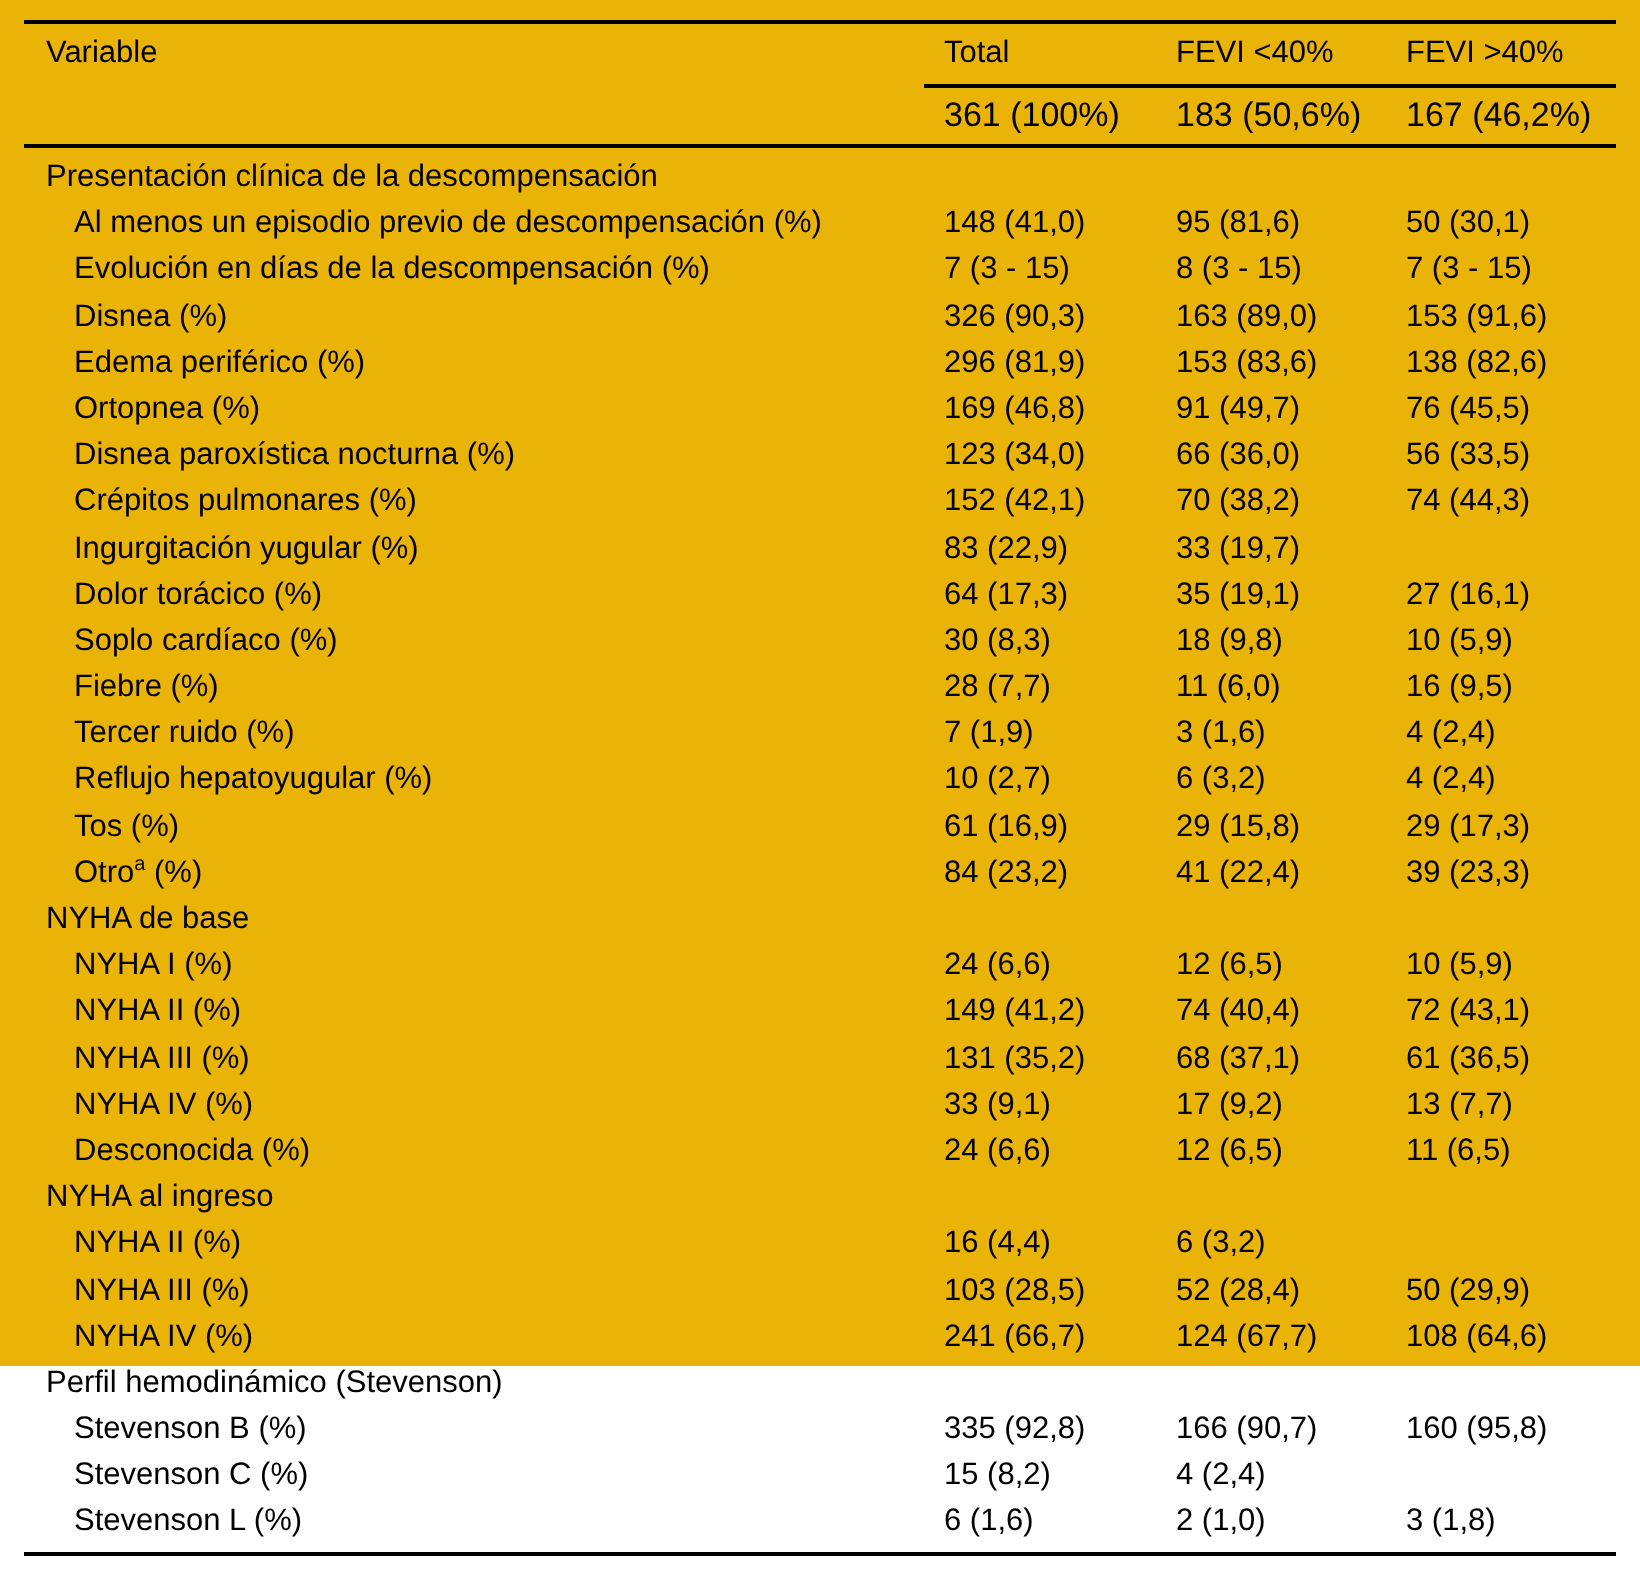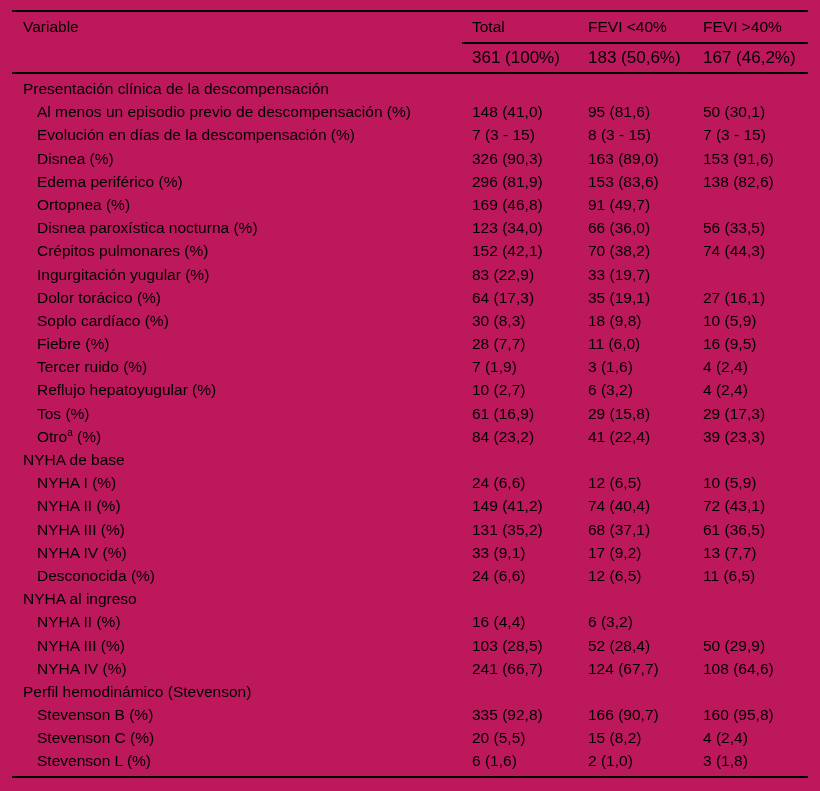--- a/index.html
+++ b/index.html
@@ -3,21 +3,21 @@
 <meta charset="utf-8">
 <style>
   * { margin: 0; padding: 0; box-sizing: border-box; }
   html, body { background: #ffffff; }
   body {
     width: 820px; height: 791px;
     font-family: "Liberation Sans", "DejaVu Sans", sans-serif;
     color: #000000;
     overflow: hidden;
   }
-  .page { position: relative; width: 820px; height: 791px; background: #be185d; }
+  .page { position: relative; width: 820px; height: 683px; background: #eab308; }
   .tbl { position: absolute; left: 12px; top: 10px; width: 796px; }
   .rule { border-top: 2px solid #000000; height: 0; width: 100%; }
   .partial-rule { border-top: 2px solid #000000; height: 0; margin-left: 450px; }
   .row { display: grid; grid-template-columns: 450px 116px 115px 1fr; }
   .hdr-row { height: 30px; align-items: center; font-size: 15.5px; }
   .sub-row { height: 28px; align-items: center; font-size: 17px; }
   .hdr-row .label-cell { padding-left: 11px; }
   .body { padding: 3px 0; font-size: 15.5px; }
   .body .row { line-height: 23.2px; height: 23.2px; white-space: nowrap; }
   .sec-label { grid-column: 1 / -1; padding-left: 11px; }
@@ -76,20 +76,21 @@
         <div class="row data-row">
           <div class="cell label-cell"><span>Edema periférico (%)</span></div>
           <div class="cell val-cell">296 (81,9)</div>
           <div class="cell val-cell">153 (83,6)</div>
           <div class="cell val-cell">138 (82,6)</div>
         </div>
         <div class="row data-row">
           <div class="cell label-cell"><span>Ortopnea (%)</span></div>
           <div class="cell val-cell">169 (46,8)</div>
           <div class="cell val-cell">91 (49,7)</div>
+          <div class="cell val-cell">76 (45,5)</div>
         </div>
         <div class="row data-row">
           <div class="cell label-cell"><span>Disnea paroxística nocturna (%)</span></div>
           <div class="cell val-cell">123 (34,0)</div>
           <div class="cell val-cell">66 (36,0)</div>
           <div class="cell val-cell">56 (33,5)</div>
         </div>
         <div class="row data-row">
           <div class="cell label-cell"><span>Crépitos pulmonares (%)</span></div>
           <div class="cell val-cell">152 (42,1)</div>
@@ -200,21 +201,20 @@
           <div class="cell sec-label">Perfil hemodinámico (Stevenson)</div>
         </div>
         <div class="row data-row">
           <div class="cell label-cell"><span>Stevenson B (%)</span></div>
           <div class="cell val-cell">335 (92,8)</div>
           <div class="cell val-cell">166 (90,7)</div>
           <div class="cell val-cell">160 (95,8)</div>
         </div>
         <div class="row data-row">
           <div class="cell label-cell"><span>Stevenson C (%)</span></div>
-          <div class="cell val-cell">20 (5,5)</div>
           <div class="cell val-cell">15 (8,2)</div>
           <div class="cell val-cell">4 (2,4)</div>
         </div>
         <div class="row data-row">
           <div class="cell label-cell"><span>Stevenson L (%)</span></div>
           <div class="cell val-cell">6 (1,6)</div>
           <div class="cell val-cell">2 (1,0)</div>
           <div class="cell val-cell">3 (1,8)</div>
         </div>
       </div>

